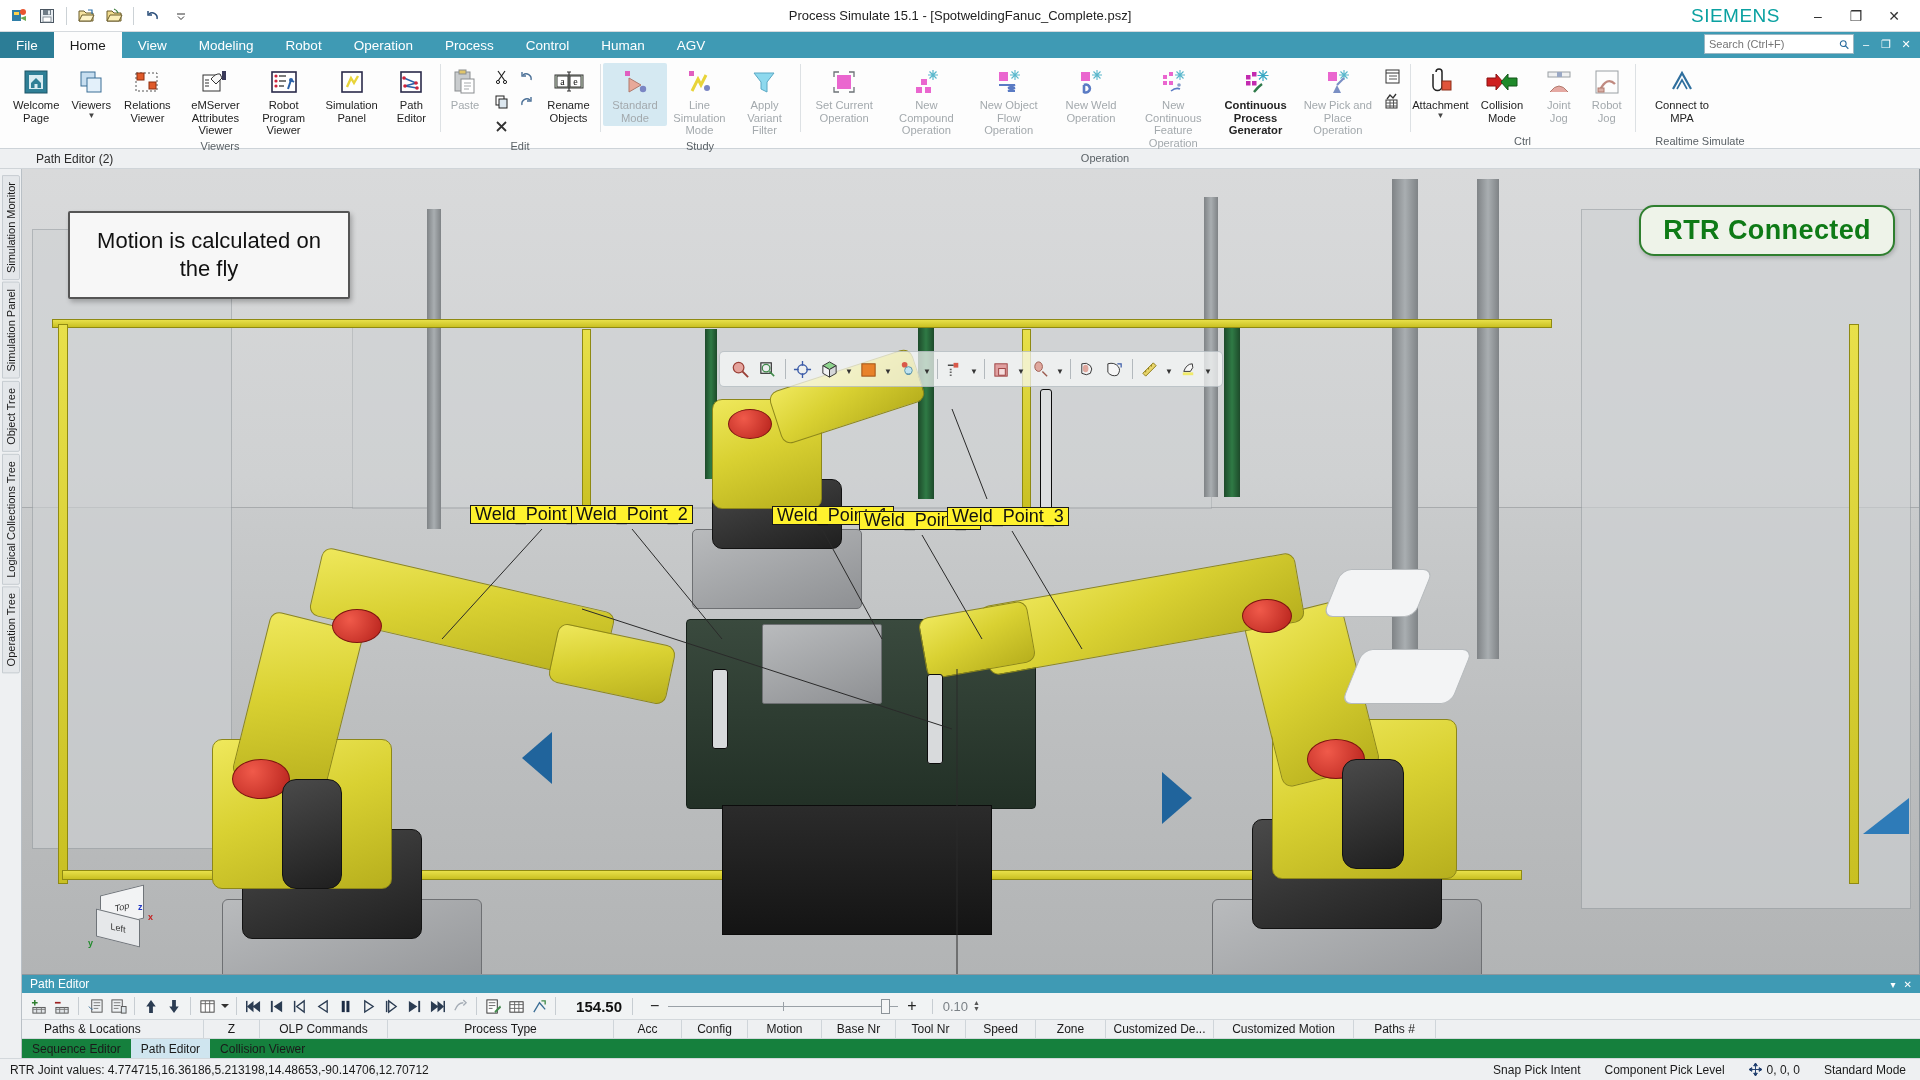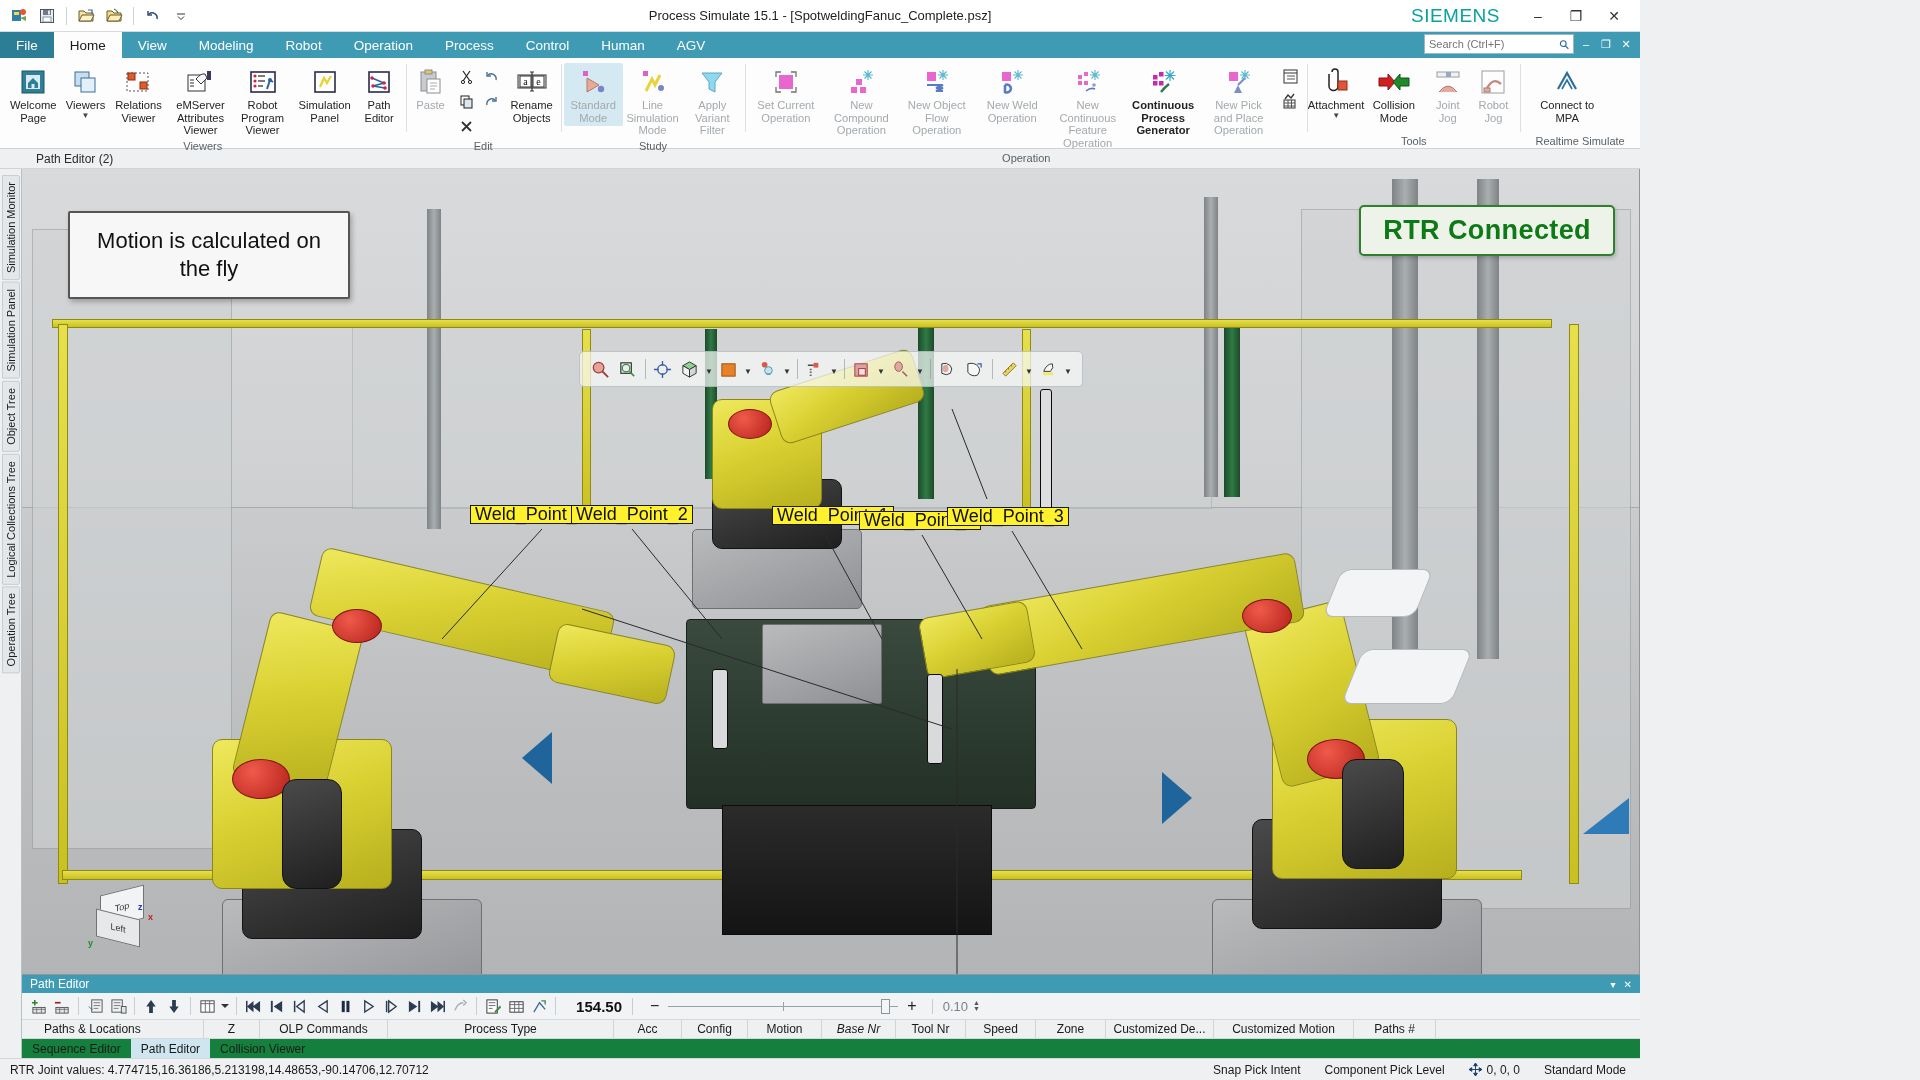--- a/index.html
+++ b/index.html
@@ -5,21 +5,21 @@
 <style>
   * { box-sizing: border-box; margin:0; padding:0; }
   html,body { width:1920px; height:1080px; overflow:hidden; }
   body {
     font-family: "Liberation Sans", sans-serif;
     font-size: 13px;
     color:#1a1a1a;
     background:#eef0f2;
     -webkit-font-smoothing: antialiased;
   }
-  .app { width:1640px; height:1080px; position:relative; display:flex; flex-direction:column; }
+  .app { width:1920px; height:1080px; position:relative; display:flex; flex-direction:column; }
 
   
   .titlebar {
     height:32px; background:#ffffff; border-bottom:1px solid #d6dade;
     display:flex; align-items:center; position:relative; flex:0 0 32px;
   }
   .qat { display:flex; align-items:center; gap:2px; padding-left:6px; }
   .qat-btn {
     width:26px; height:26px; display:flex; align-items:center; justify-content:center;
     border-radius:2px; cursor:pointer;
@@ -155,21 +155,21 @@
   }
 
   .callout {
     position:absolute; left:46px; top:42px; width:282px;
     background:#f7f7f7; border:2px solid #555; border-radius:2px;
     padding:14px 10px; text-align:center; font-size:22px; line-height:28px; color:#111;
     box-shadow:2px 3px 5px rgba(0,0,0,.25);
   }
   .rtr {
     position:absolute; right:24px; top:36px; padding:8px 22px;
-    background:#eef3e9; border:2px solid #2f7f2f; border-radius:5px;
+    background:#eef3e9; border:2px solid #2f7f2f; border-radius:15px;
     color:#0e7a16; font-size:27px; font-weight:bold; letter-spacing:.4px;
     box-shadow:1px 2px 4px rgba(0,0,0,.2);
   }
 
   .vtoolbar {
     position:absolute; left:50%; transform:translateX(-50%); top:182px;
     display:flex; align-items:center; gap:1px; padding:4px 8px;
     background:rgba(248,249,250,.72); border:1px solid rgba(150,160,168,.55); border-radius:5px;
   }
   .vt-btn {
@@ -693,21 +693,21 @@
           <div class="ritem-ico">
             <svg width="30" height="30" viewBox="0 0 30 30">
               <rect x="4" y="4" width="22" height="22" fill="none" stroke="#9aa0a4"></rect>
               <path d="M8 23 q7 -14 15 -6" fill="none" stroke="#c08a80" stroke-width="2.4"></path>
               <rect x="6" y="21" width="6" height="4" fill="#d9b0a8" stroke="#b07a6d"></rect>
             </svg>
           </div>
           <div class="ritem-label">Robot Jog</div>
         </div>
       </div>
-      <div class="rgroup-label">Tools</div>
+      <div class="rgroup-label">Ctrl</div>
     </div>
 
     <div class="rgroup" style="width:130px">
       <div class="rgroup-items">
         <div class="ritem">
           <div class="ritem-ico">
             <svg width="30" height="30" viewBox="0 0 30 30">
               <path d="M6 22 L15 6 L24 22" fill="none" stroke="#2f6f9e" stroke-width="2.2"></path>
               <path d="M10 22 L15 13 L20 22" fill="none" stroke="#2f6f9e" stroke-width="1.6"></path>
             </svg>
@@ -1095,21 +1095,21 @@
         </div>
 
         <div class="pe-cols">
           <div class="pe-col" style="width:182px; justify-content:flex-start; padding-left:22px;">Paths &amp; Locations</div>
           <div class="pe-col" style="width:56px;">Z</div>
           <div class="pe-col" style="width:128px;">OLP Commands</div>
           <div class="pe-col" style="width:226px;">Process Type</div>
           <div class="pe-col" style="width:68px;">Acc</div>
           <div class="pe-col" style="width:66px;">Config</div>
           <div class="pe-col" style="width:74px;">Motion</div>
-          <div class="pe-col" style="width:74px;font-style:italic;">Base Nr</div>
+          <div class="pe-col" style="width:74px;">Base Nr</div>
           <div class="pe-col" style="width:70px;">Tool Nr</div>
           <div class="pe-col" style="width:70px;">Speed</div>
           <div class="pe-col" style="width:70px;">Zone</div>
           <div class="pe-col" style="width:108px;">Customized De...</div>
           <div class="pe-col" style="width:140px;">Customized Motion</div>
           <div class="pe-col" style="width:82px;">Paths #</div>
           <div class="pe-col" style="flex:1; border-right:none;"></div>
         </div>
 
         <div class="pe-tabs">

